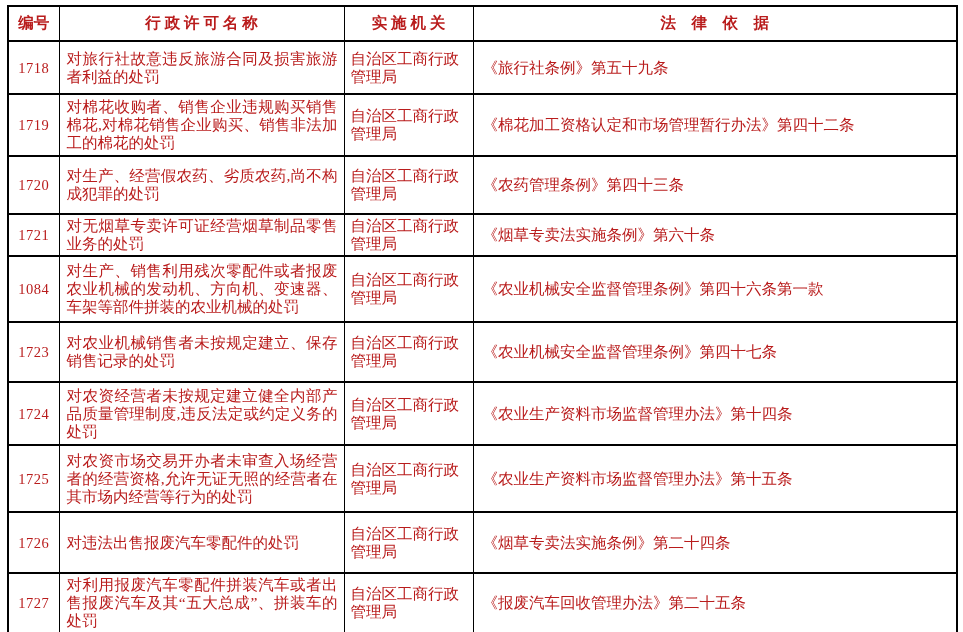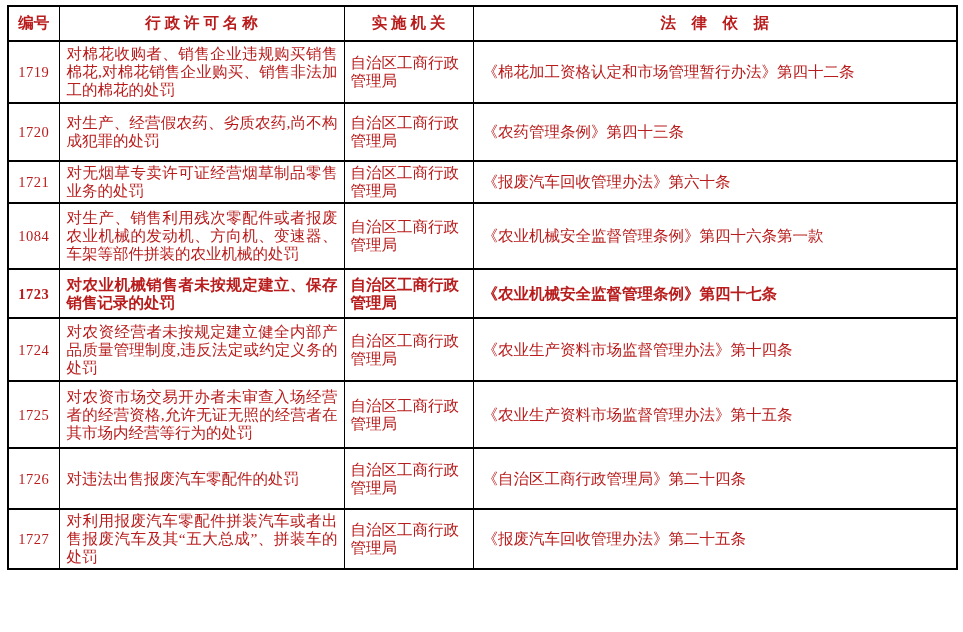--- a/index.html
+++ b/index.html
@@ -72,45 +72,51 @@
     </colgroup>
     <thead>
       <tr>
         <th>编号</th>
         <th>行 政 许 可 名 称</th>
         <th>实 施 机 关</th>
         <th>法　律　依　据</th>
       </tr>
     </thead>
     <tbody>
+        <tr style="height: 53px;">
+    <td class="cell-id">1718</td>
+    <td class="cell-name">对旅行社故意违反旅游合同及损害旅游者利益的处罚</td>
+    <td class="cell-agency">自治区工商行政管理局</td>
+    <td class="cell-law">《旅行社条例》第五十九条</td>
+  </tr>
         <tr style="height: 62px;">
     <td class="cell-id">1719</td>
     <td class="cell-name">对棉花收购者、销售企业违规购买销售棉花,对棉花销售企业购买、销售非法加工的棉花的处罚</td>
     <td class="cell-agency">自治区工商行政管理局</td>
     <td class="cell-law">《棉花加工资格认定和市场管理暂行办法》第四十二条</td>
   </tr>
         <tr style="height: 58px;">
     <td class="cell-id">1720</td>
     <td class="cell-name">对生产、经营假农药、劣质农药,尚不构成犯罪的处罚</td>
     <td class="cell-agency">自治区工商行政管理局</td>
     <td class="cell-law">《农药管理条例》第四十三条</td>
   </tr>
         <tr style="height: 38px;">
     <td class="cell-id">1721</td>
     <td class="cell-name">对无烟草专卖许可证经营烟草制品零售业务的处罚</td>
     <td class="cell-agency">自治区工商行政管理局</td>
-    <td class="cell-law">《报废汽车回收管理办法》第六十条</td>
+    <td class="cell-law">《烟草专卖法实施条例》第六十条</td>
   </tr>
         <tr style="height: 66px;">
     <td class="cell-id">1084</td>
     <td class="cell-name">对生产、销售利用残次零配件或者报废农业机械的发动机、方向机、变速器、车架等部件拼装的农业机械的处罚</td>
     <td class="cell-agency">自治区工商行政管理局</td>
     <td class="cell-law">《农业机械安全监督管理条例》第四十六条第一款</td>
   </tr>
-        <tr style="height: 49px; font-weight: bold;">
+        <tr style="height: 60px;">
     <td class="cell-id">1723</td>
     <td class="cell-name">对农业机械销售者未按规定建立、保存销售记录的处罚</td>
     <td class="cell-agency">自治区工商行政管理局</td>
     <td class="cell-law">《农业机械安全监督管理条例》第四十七条</td>
   </tr>
         <tr style="height: 63px;">
     <td class="cell-id">1724</td>
     <td class="cell-name">对农资经营者未按规定建立健全内部产品质量管理制度,违反法定或约定义务的处罚</td>
     <td class="cell-agency">自治区工商行政管理局</td>
     <td class="cell-law">《农业生产资料市场监督管理办法》第十四条</td>
@@ -118,21 +124,21 @@
         <tr style="height: 67px;">
     <td class="cell-id">1725</td>
     <td class="cell-name">对农资市场交易开办者未审查入场经营者的经营资格,允许无证无照的经营者在其市场内经营等行为的处罚</td>
     <td class="cell-agency">自治区工商行政管理局</td>
     <td class="cell-law">《农业生产资料市场监督管理办法》第十五条</td>
   </tr>
         <tr style="height: 61px;">
     <td class="cell-id">1726</td>
     <td class="cell-name">对违法出售报废汽车零配件的处罚</td>
     <td class="cell-agency">自治区工商行政管理局</td>
-    <td class="cell-law">《自治区工商行政管理局》第二十四条</td>
+    <td class="cell-law">《烟草专卖法实施条例》第二十四条</td>
   </tr>
         <tr style="height: 60px;">
     <td class="cell-id">1727</td>
     <td class="cell-name">对利用报废汽车零配件拼装汽车或者出售报废汽车及其“五大总成”、拼装车的处罚</td>
     <td class="cell-agency">自治区工商行政管理局</td>
     <td class="cell-law">《报废汽车回收管理办法》第二十五条</td>
   </tr>
       </tbody>
   </table>
 </div>

